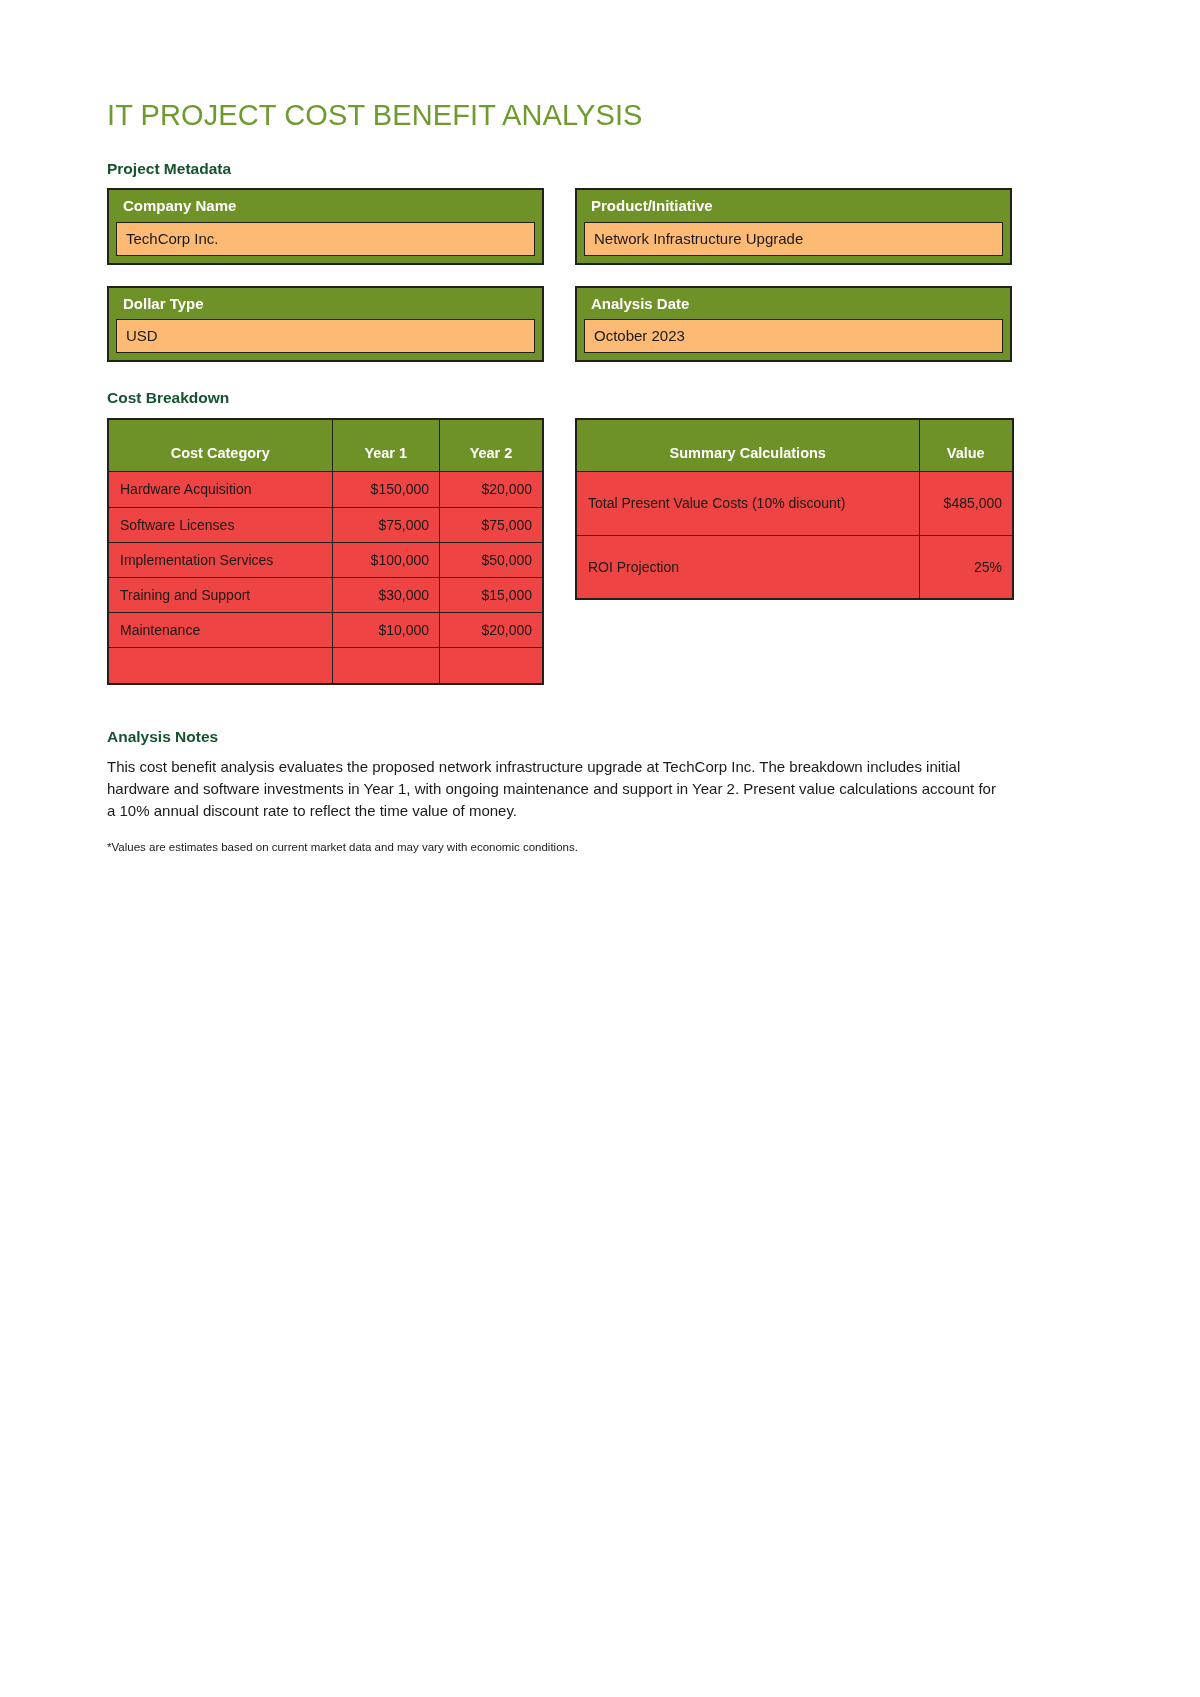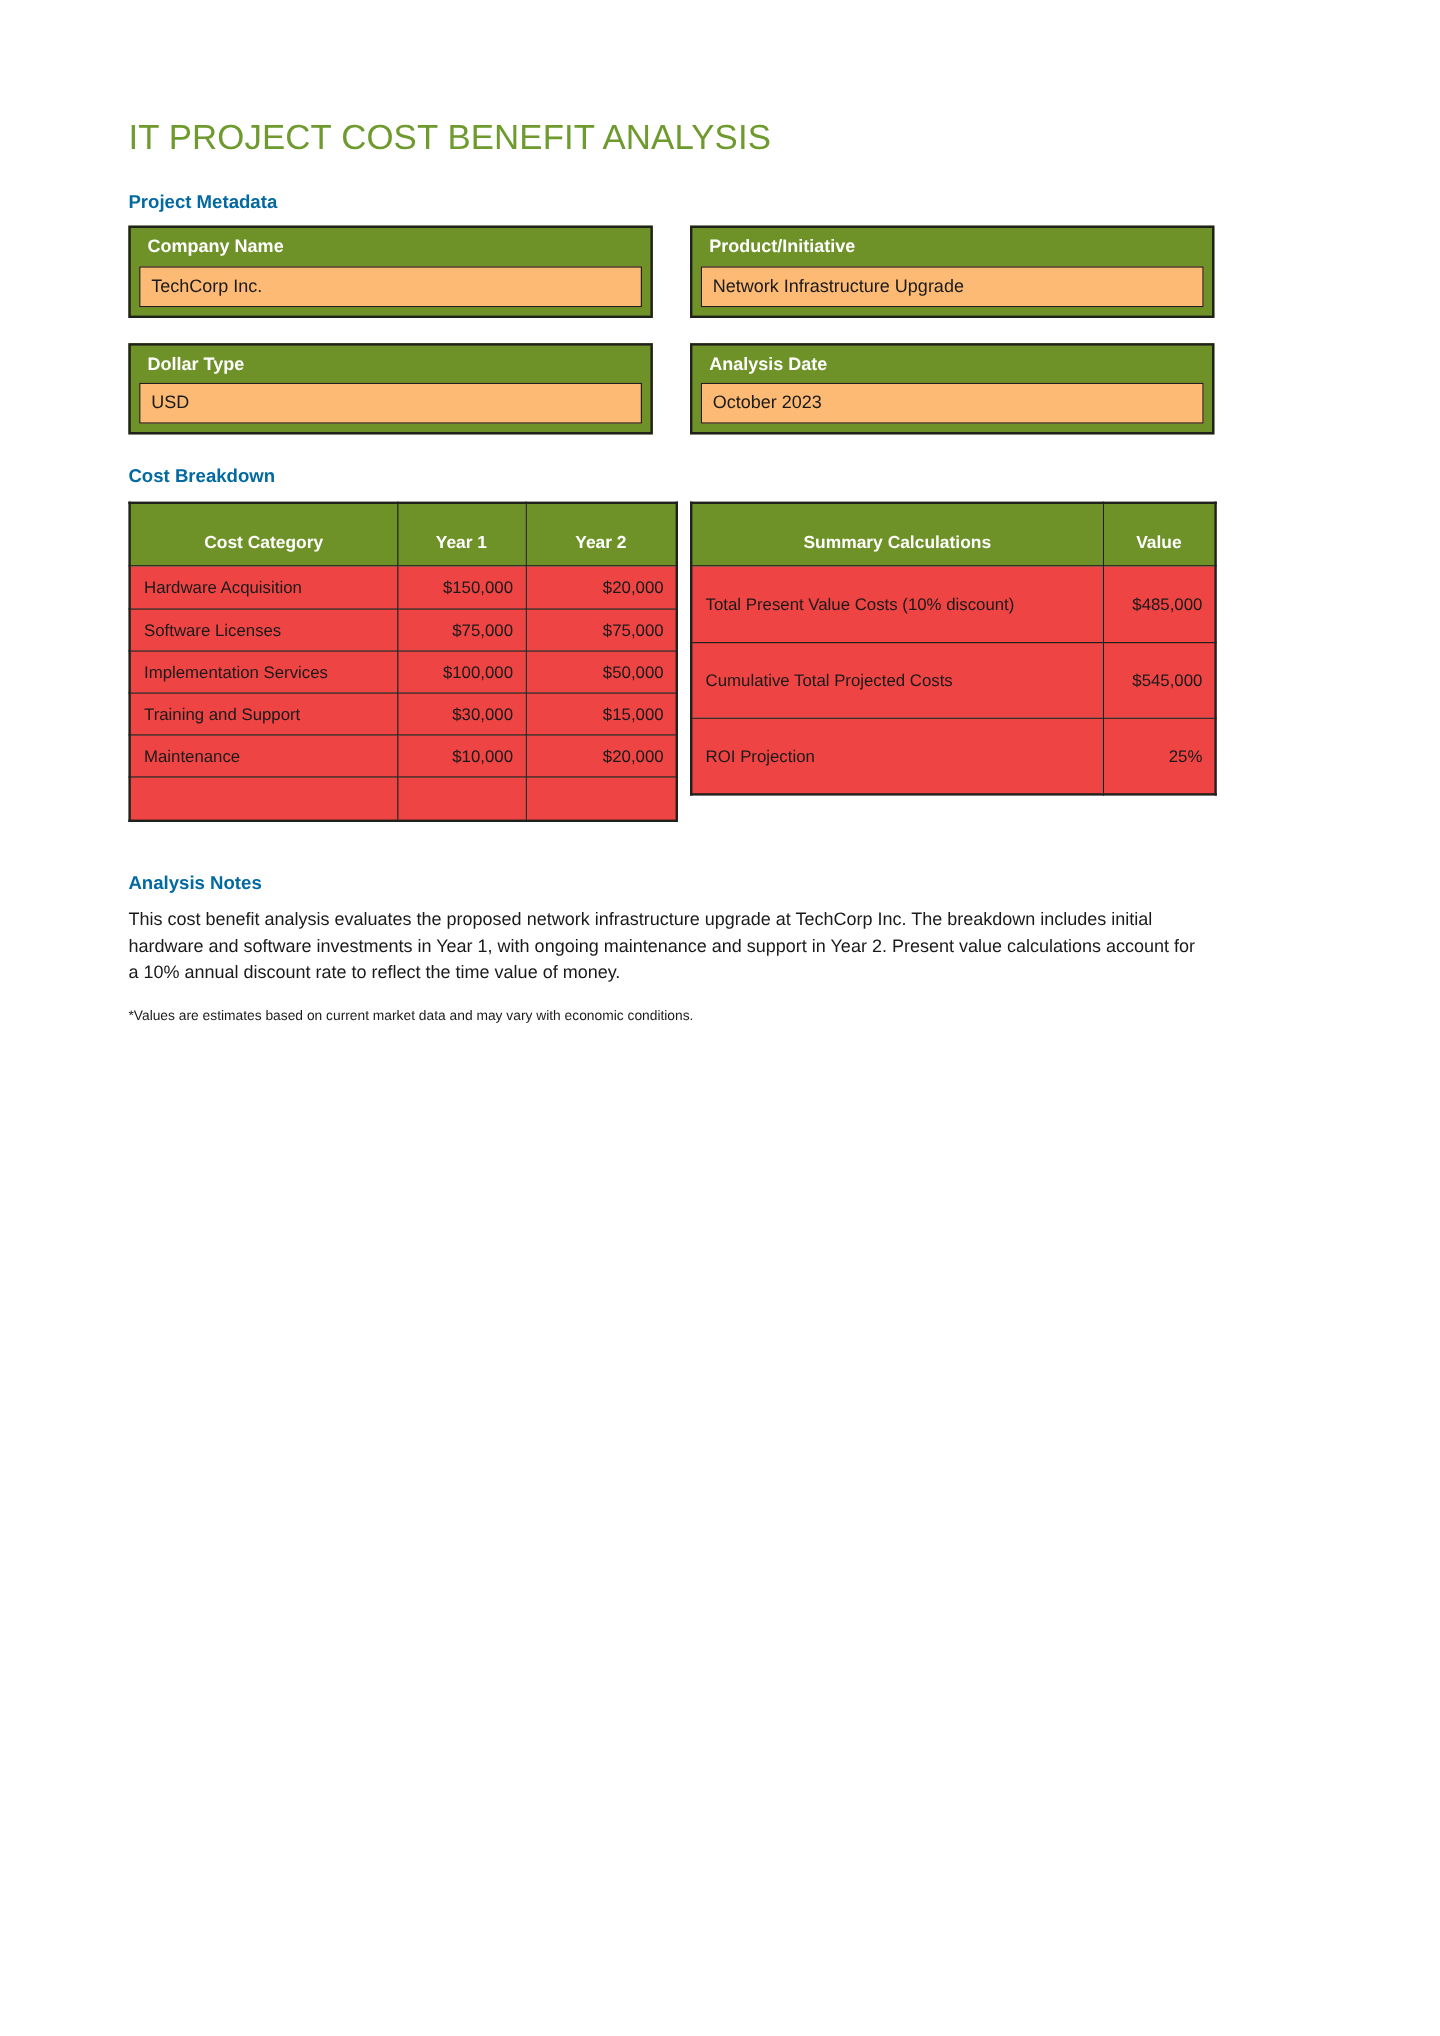--- a/index.html
+++ b/index.html
@@ -29,21 +29,21 @@
     font-size: 29px;
     font-weight: normal;
     color: #6e9a2e;
     letter-spacing: 0.1px;
     margin: 0 0 28px 0;
     line-height: 1.1;
   }
   .section-heading {
     font-size: 15.5px;
     font-weight: bold;
-    color: #0369a1;
+    color: #14532d;
     margin: 0 0 10px 0;
     line-height: 1.2;
   }
 
   
   .meta-grid {
     display: flex;
     flex-wrap: wrap;
     gap: 0 31px;
     margin-bottom: 6px;
@@ -113,21 +113,21 @@
     color: #1a1a1a;
   }
   tr.shade td { background: #ef4444; }
   tr.plain td { background: #ef4444; margin-left: 44px; }
   td.num { text-align: right; padding-right: 12px; }
   td.blank { height: 36px; }
 
   
   .cost-cat  { width: 223px; }
   .cost-y1   { width: 107px; }
-  .cost-y2   { width: 126px; }
+  .cost-y2   { width: 103px; }
 
   
   .sum-label { width: 343px; }
   .sum-value { width: 94px; }
   table.summary td { padding-top: 22px; padding-bottom: 22px; }
   table.summary td.num { text-align: right; }
 
   
   .notes-section { margin-top: 43px; }
   .notes-body {
@@ -232,24 +232,20 @@
           <tr>
             <th class="sum-label">Summary Calculations</th>
             <th class="sum-value">Value</th>
           </tr>
         </thead>
         <tbody>
           <tr class="shade">
             <td>Total Present Value Costs (10% discount)</td>
             <td class="num">$485,000</td>
           </tr>
-          <tr class="plain">
-            <td>Cumulative Total Projected Costs</td>
-            <td class="num">$545,000</td>
-          </tr>
           <tr class="shade">
             <td>ROI Projection</td>
             <td class="num">25%</td>
           </tr>
         </tbody>
       </table>
     </div>
 
   </div>
 

